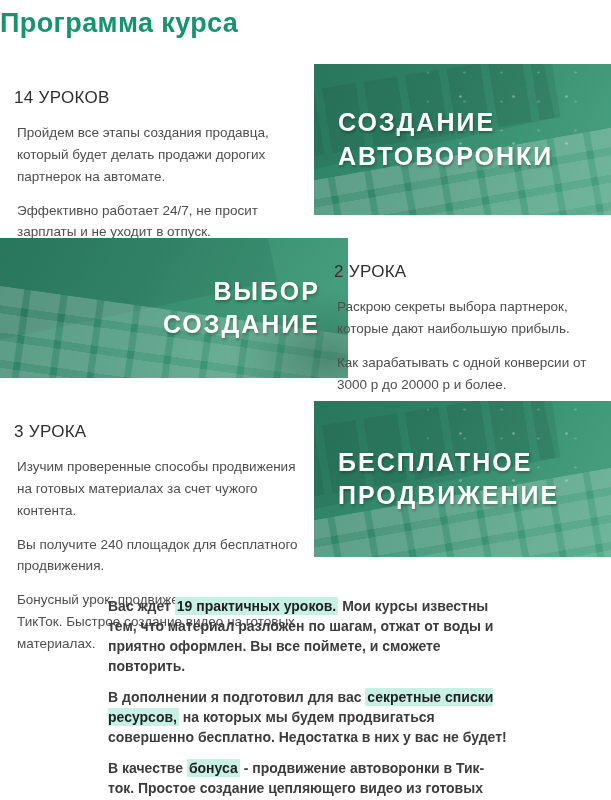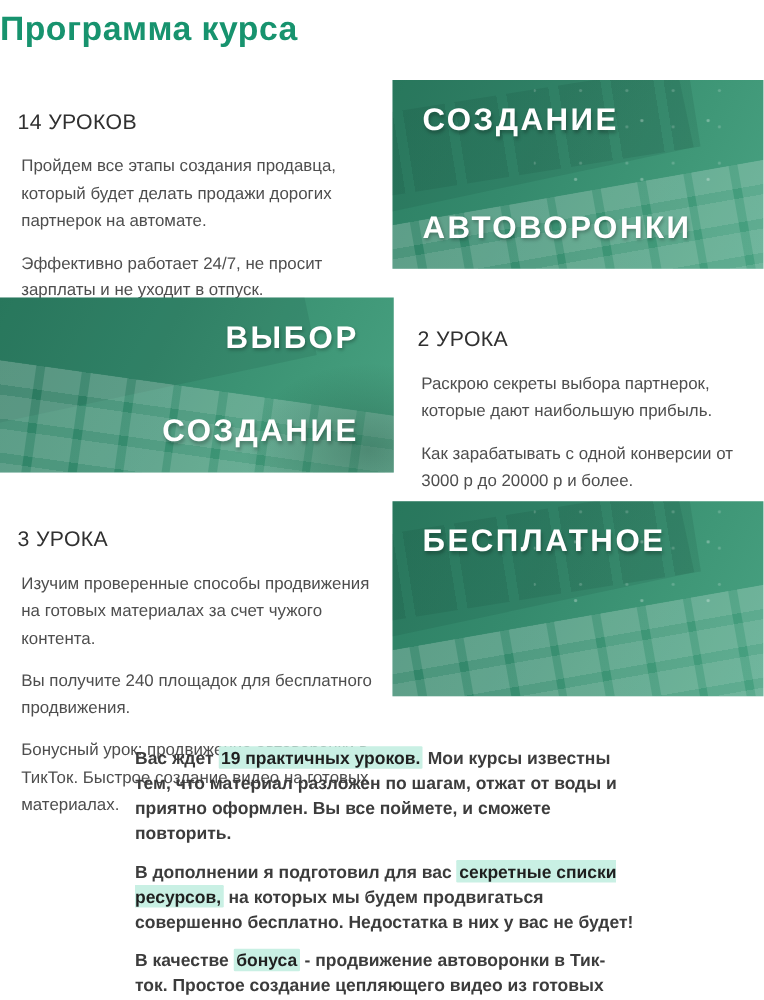--- a/index.html
+++ b/index.html
@@ -15,21 +15,21 @@
                    margin:0 0 14px 0; letter-spacing:0.3px; }
   .text-block p  { font-size:13.5px; color:#4e4e4e; line-height:1.62;
                    margin:0 0 12px 3px; }
   .tb1 { left:14px;  top:88px;  width:290px; }
   .tb2 { left:334px; top:262px; width:260px; }
   .tb3 { left:14px;  top:422px; width:298px; }
 
   .banner { position:absolute; overflow:hidden;
             background:linear-gradient(118deg,#2c7f63 0%,#358a6d 38%,#3f9777 70%,#49a282 100%); }
   .b1 { left:314px; top:64px;  width:297px; height:151px; }
-  .b2 { left:0;     top:238px; width:315px; height:140px; }
+  .b2 { left:0;     top:238px; width:348px; height:140px; }
   .b3 { left:314px; top:401px; width:297px; height:156px; }
 
   .keys { position:absolute; left:-15%; right:-15%; bottom:-38%; height:78%;
           transform:rotate(-10deg);
           background-image:
             repeating-linear-gradient(90deg, rgba(255,255,255,0.13) 0 30px, rgba(255,255,255,0) 30px 37px),
             repeating-linear-gradient(180deg, rgba(255,255,255,0.10) 0 19px, rgba(255,255,255,0) 19px 27px); }
   .b2 .keys { transform:rotate(8deg); bottom:-30%; }
 
   .keys-dark { position:absolute; left:-10%; right:18%; top:6%; height:44%;
@@ -41,21 +41,21 @@
   .hand { position:absolute; right:-36px; bottom:-30px; width:160px; height:120px;
           background:radial-gradient(ellipse at 65% 60%, rgba(25,70,52,0.38), rgba(25,70,52,0) 68%); }
   .dots { position:absolute; right:0; top:0; width:62%; height:55%; opacity:.55;
           background-image:
             radial-gradient(rgba(255,255,255,0.55) 1px, rgba(255,255,255,0) 1.7px),
             radial-gradient(rgba(255,255,255,0.35) 1px, rgba(255,255,255,0) 1.7px);
           background-size:53px 47px, 37px 29px;
           background-position:7px 9px, 19px 23px; }
 
   .banner-text { position:absolute; top:0; left:0; right:0; bottom:0;
-                 display:flex; flex-direction:column; justify-content:space-between;
+                 display:flex; flex-direction:column; justify-content:center;
                  padding:16px 24px; color:#ffffff; font-weight:bold; font-size:25px;
                  line-height:1.34; letter-spacing:2px;
                  text-shadow:1px 2px 3px rgba(0,0,0,0.28); }
   .b2 .banner-text { align-items:flex-end; text-align:right; padding-right:28px; }
 
   .outro { position:absolute; left:108px; top:596px; width:402px; }
   .outro p { margin:0 0 11px 0; font-size:14px; font-weight:bold;
              color:#3c3c3c; line-height:1.43; }
   .hl { background:#c9f0e4; color:#1f1f1f; padding:1px 2px; border-radius:1px; }
 </style>
@@ -106,20 +106,21 @@
     <p>Бонусный урок: продвижение автоворонки в ТикТок. Быстрое создание видео на готовых материалах.</p>
   </section>
 
   <div class="banner b3">
     <div class="screen"></div>
     <div class="keys-dark"></div>
     <div class="keys"></div>
     <div class="dots"></div>
     <div class="banner-text">
       <span>БЕСПЛАТНОЕ</span>
+      <span>ПРОДВИЖЕНИЕ</span>
     </div>
   </div>
 
   <section class="outro">
     <p><span>Вас ждет </span><span class="hl">19 практичных уроков.</span><span> Мои курсы известны тем, что материал разложен по шагам, отжат от воды и приятно оформлен. Вы все поймете, и сможете повторить.</span></p>
     <p><span>В дополнении я подготовил для вас </span><span class="hl">секретные списки ресурсов,</span><span> на которых мы будем продвигаться совершенно бесплатно. Недостатка в них у вас не будет!</span></p>
     <p><span>В качестве </span><span class="hl">бонуса</span><span> - продвижение автоворонки в Тик-ток. Простое создание цепляющего видео из готовых материалов за 20 минут.</span></p>
 
   </section>
 

